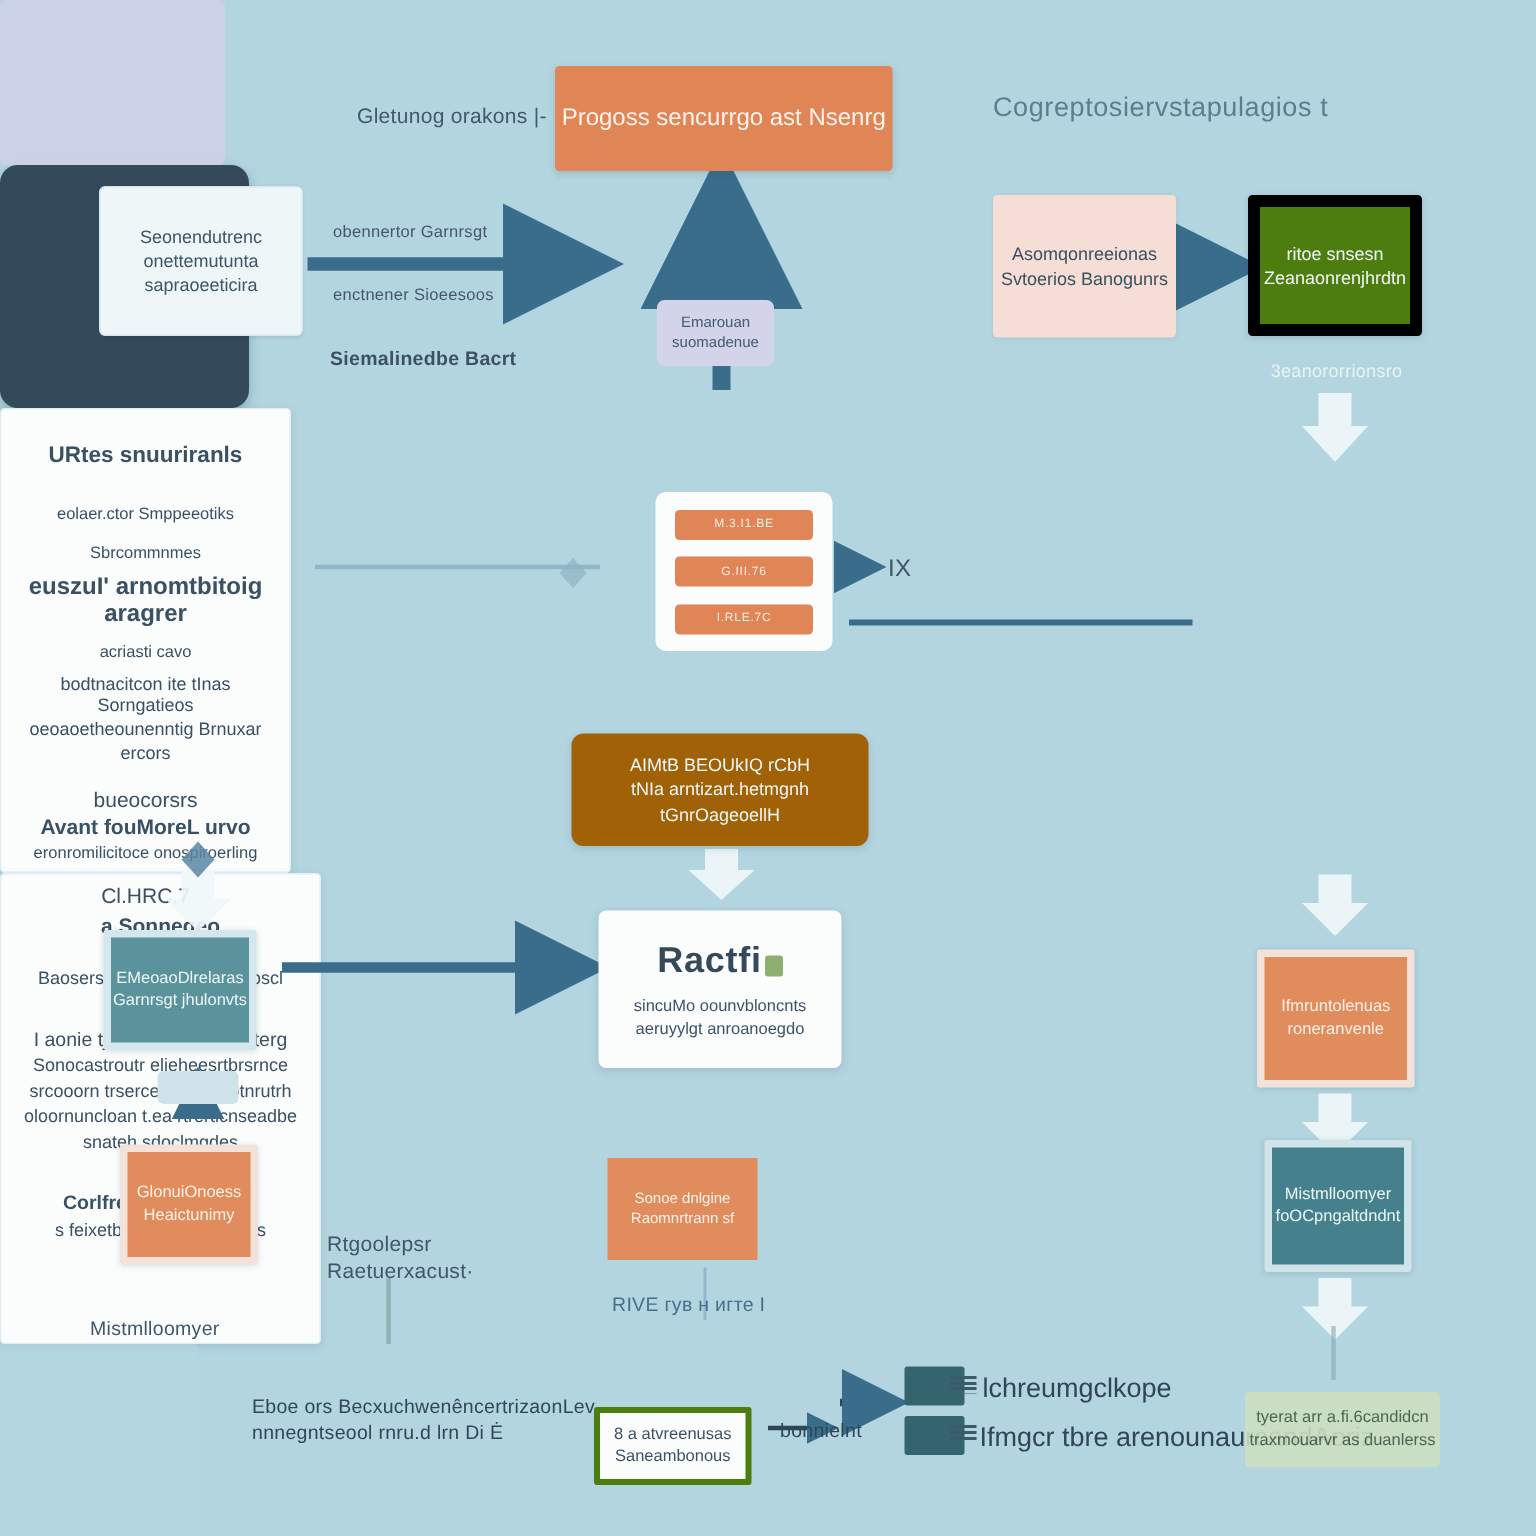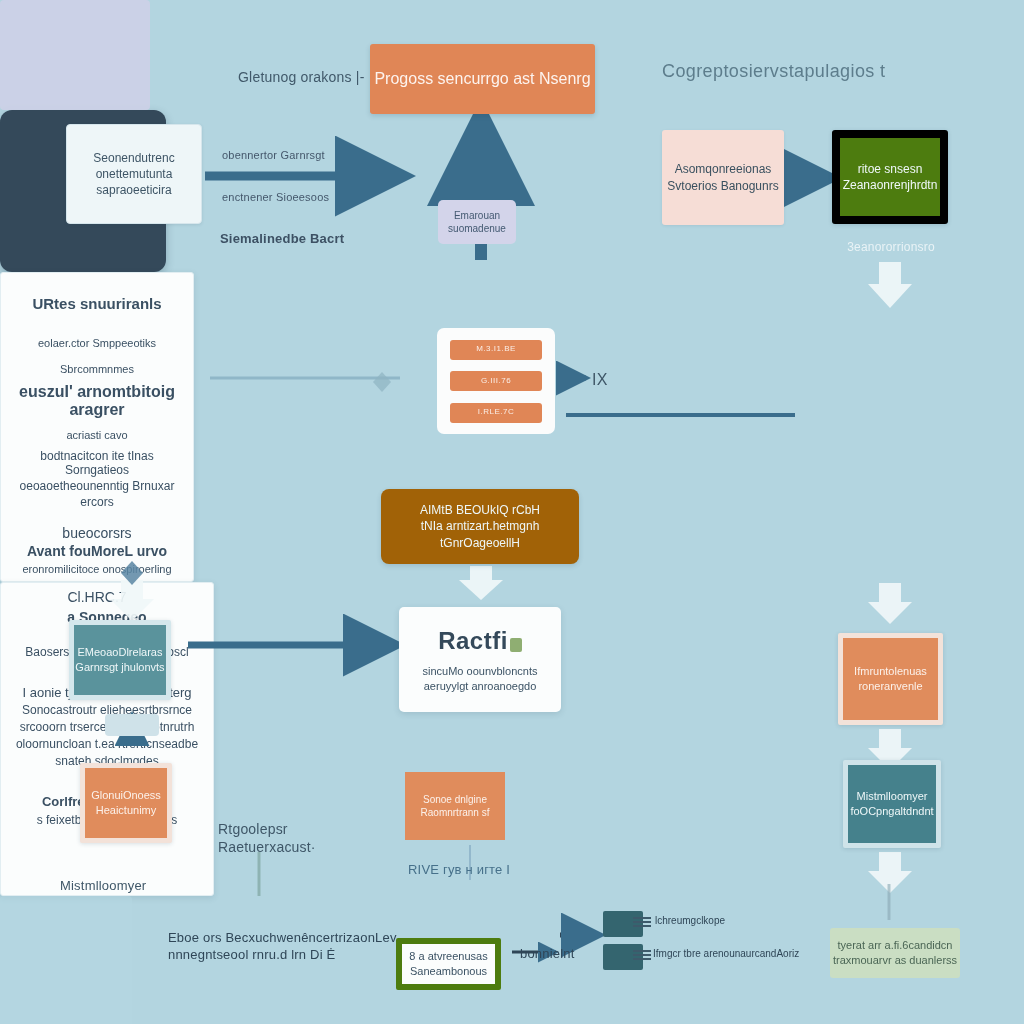--- a/index.html
+++ b/index.html
@@ -150,31 +150,31 @@
     box-shadow:0 1px 4px rgba(40,70,90,.16);
   }
   #doc-orange-body{
     left:405px;top:772px;width:100px;height:68px;background:#e08c5c;
     color:#fcf1ea;font-size:10px;
   }
 
   
   #box-bottom-white{
     left:396px;top:938px;width:105px;height:52px;
-    background:#fbfdfd;border:6px solid #4d7c0f;border-radius:2px;
+    background:#fbfdfd;border:4px solid #4d7c0f;border-radius:2px;
     color:#3b5264;font-size:11px;
   }
 
   
   .legend-chip{
     position:absolute;width:40px;height:26px;background:#34656f;border-radius:2px;
   }
   #legend-chip-1{left:603px;top:911px;}
   #legend-chip-2{left:603px;top:944px;}
-  .legend-txt{position:absolute;color:#2f4657;font-size:10px;}
+  .legend-txt{position:absolute;color:#2f4657;font-size:18px;}
   #legend-txt-1{left:655px;top:915px;}
   #legend-txt-2{left:653px;top:948px;}
   .legend-ico{position:absolute;width:18px;height:12px;
     background:repeating-linear-gradient(to bottom,#3d5a6b 0 2px,transparent 2px 4px);}
   #legend-ico-1{left:633px;top:917px;}
   #legend-ico-2{left:633px;top:950px;}
 
   
   #note-green{
     left:830px;top:928px;width:130px;height:50px;

